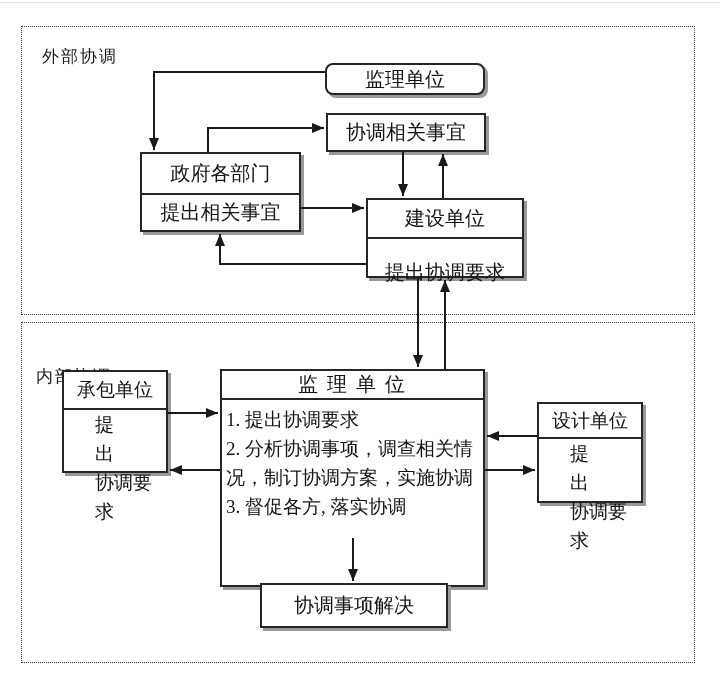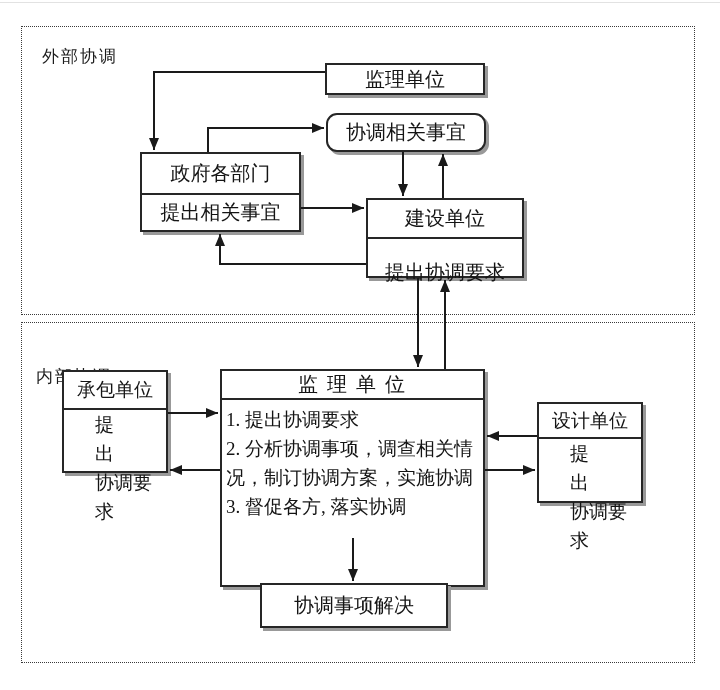--- a/index.html
+++ b/index.html
@@ -29,25 +29,25 @@
 <div class="stage">
 
   <div class="frame-line"></div>
 
   <div class="section" style="left:21px;top:26px;width:674px;height:289px;"></div>
   <div class="section" style="left:21px;top:322px;width:674px;height:341px;"></div>
 
   <span class="sec-label" style="left:42px;top:45px;">外部协调</span>
   <span class="sec-label" style="left:36px;top:337px;margin-top:28px;">内部协调</span>
 
-  <div class="box" style="left:325px;top:63px;width:160px;height:32px;">
+  <div class="box" style="left:325px;top:63px;width:160px;height:32px;border-radius:8px;">
     <div class="cell">监理单位</div>
   </div>
 
-  <div class="box" style="left:326px;top:113px;width:160px;height:39px;border-radius:11px;">
+  <div class="box" style="left:326px;top:113px;width:160px;height:39px;">
     <div class="cell">协调相关事宜</div>
   </div>
 
   <div class="box" style="left:140px;top:152px;width:161px;height:80px;">
     <div class="cell split-top" style="height:39px;">政府各部门</div>
     <div class="cell">提出相关事宜</div>
   </div>
 
   <div class="box" style="left:366px;top:198px;width:158px;height:80px;gap:20px;">
     <div class="cell split-top" style="height:37px;">建设单位</div>

